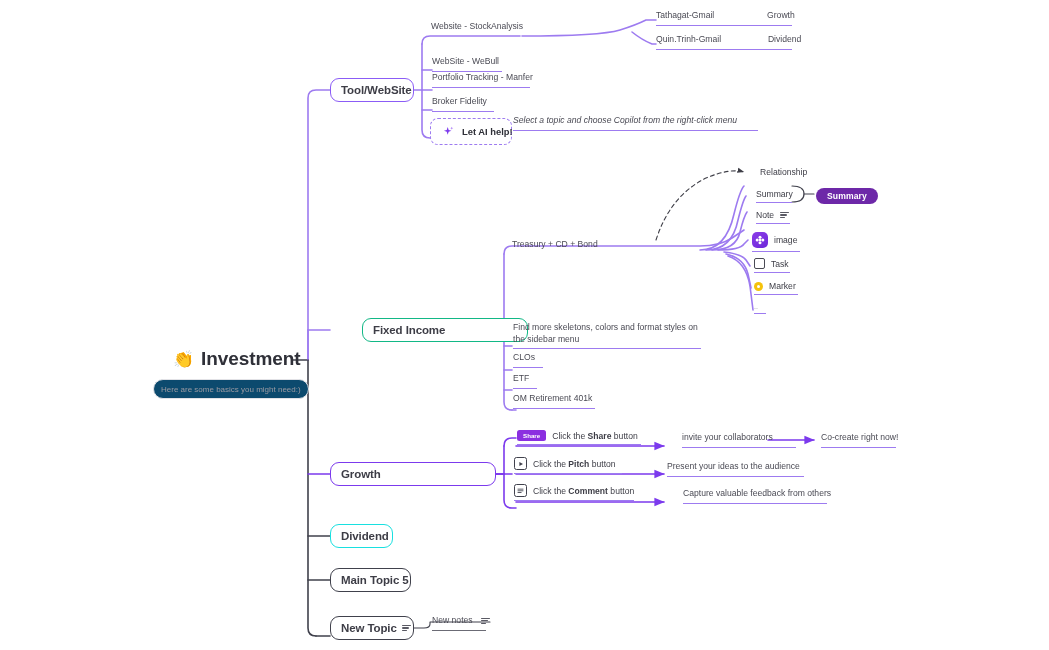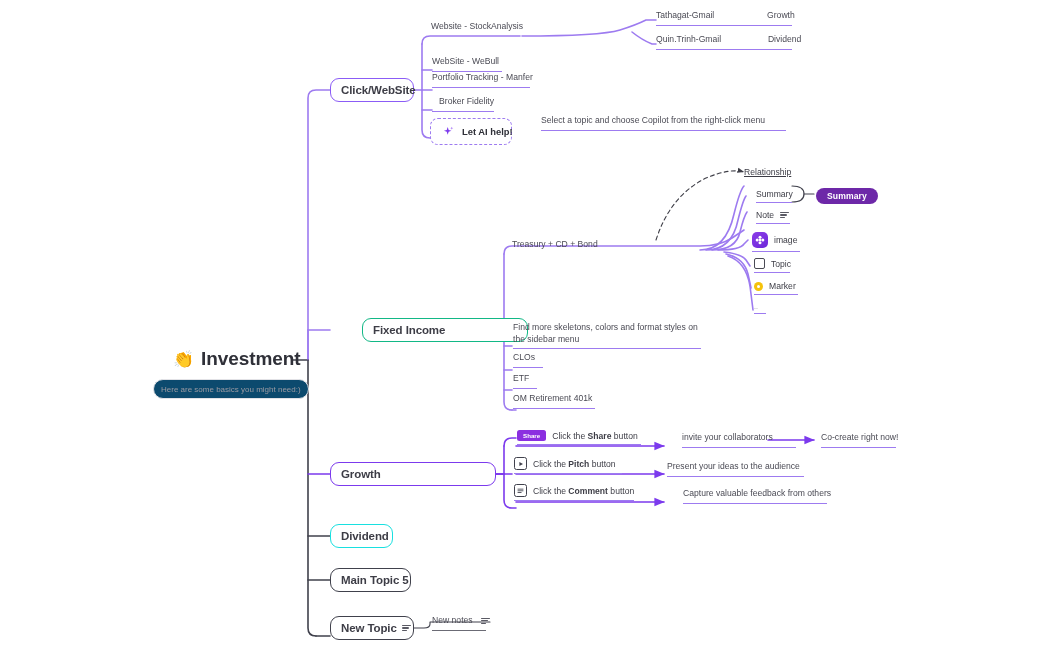--- a/index.html
+++ b/index.html
@@ -178,59 +178,59 @@
     </defs>
   </svg>
 
   <div class="root-title" style="left:173px;top:348px;">
     <span class="root-emoji">👏</span>
     <span>Investment</span>
   </div>
   <div class="root-sub" style="left:153px;top:379px;">Here are some basics you might need:)</div>
 
   <div class="mbox" style="left:330px;top:78px;width:84px;height:24px;">
-    <span>Click/WebSite</span>
+    <span>Tool/WebSite</span>
   </div>
 
   <div class="uline plain" style="left:431px;top:21px;">Website - StockAnalysis</div>
   <div class="uline" style="left:432px;top:56px;width:70px;">WebSite - WeBull</div>
   <div class="uline" style="left:432px;top:72px;width:98px;">Portfolio Tracking - Manfer</div>
-  <div class="uline" style="left:432px;top:96px;width:62px;text-align:right;">Broker Fidelity</div>
+  <div class="uline" style="left:432px;top:96px;width:62px;">Broker Fidelity</div>
 
   <div class="uline" style="left:656px;top:10px;width:136px;">
     <span>Tathagat-Gmail</span>
     <span style="display:inline-block;width:48px;"></span>
     <span>Growth</span>
   </div>
   <div class="uline" style="left:656px;top:34px;width:136px;">
     <span>Quin.Trinh-Gmail</span>
     <span style="display:inline-block;width:42px;"></span>
     <span>Dividend</span>
   </div>
 
   <div class="ai" style="left:430px;top:118px;width:82px;height:27px;align-items:center;">
     <svg class="spark" width="13" height="13" viewBox="0 0 16 16">
       <path d="M7 2.4 L8.2 6.0 L11.6 7.2 L8.2 8.4 L7 12 L5.8 8.4 L2.4 7.2 L5.8 6.0 Z" fill="#7c3aed"></path>
       <path d="M12 2 L12.5 3.4 L13.9 3.9 L12.5 4.4 L12 5.8 L11.5 4.4 L10.1 3.9 L11.5 3.4 Z" fill="#a97bf5"></path>
     </svg>
     <span>Let AI help!</span>
   </div>
-  <div class="uline" style="left:541px;top:115px;width:245px;">Select a topic and choose Copilot from the right-click menu</div>
+  <div class="uline" style="left:513px;top:115px;width:245px;font-style:italic;">Select a topic and choose Copilot from the right-click menu</div>
 
   <div class="mbox teal" style="left:330px;top:318px;width:166px;height:24px;">
     <span>Fixed Income</span>
   </div>
 
   <div class="uline plain" style="left:512px;top:239px;">Treasury  + CD + Bond</div>
   <div class="uline wrap" style="left:513px;top:322px;width:188px;">Find more skeletons, colors and format styles on the sidebar menu</div>
   <div class="uline" style="left:513px;top:352px;width:30px;">CLOs</div>
   <div class="uline" style="left:513px;top:373px;width:24px;">ETF</div>
   <div class="uline" style="left:513px;top:393px;width:82px;">OM Retirement 401k</div>
 
-  <div class="irow nob" style="left:744px;top:167px;text-decoration:underline;">
+  <div class="irow nob" style="left:760px;top:167px;">
     <span>Relationship</span>
   </div>
 
   <div class="irow" style="left:756px;top:189px;width:36px;">
     <span>Summary</span>
   </div>
   <div class="pill" style="left:816px;top:188px;">Summary</div>
 
   <div class="irow" style="left:756px;top:210px;width:34px;">
     <span>Note</span>
@@ -249,21 +249,21 @@
         <circle cx="2.6" cy="6" r="1.8" fill="#fff"></circle>
           <circle cx="9.4" cy="6" r="1.8" fill="#fff"></circle>
         <circle cx="6" cy="6" r="1.5" fill="#fff"></circle>
       </svg>
     </span>
     <span>image</span>
   </div>
 
   <div class="irow" style="left:754px;top:258px;width:36px;">
     <span class="chk"></span>
-    <span>Topic</span>
+    <span>Task</span>
   </div>
 
   <div class="irow" style="left:754px;top:281px;width:44px;text-align:center;">
     <span class="dot-mark">
         <i></i>
       </span>
     <span>Marker</span>
   </div>
 
   <div class="irow" style="left:754px;top:303px;width:12px;font-size:7px;color:#9a9aa2;">..</div>

